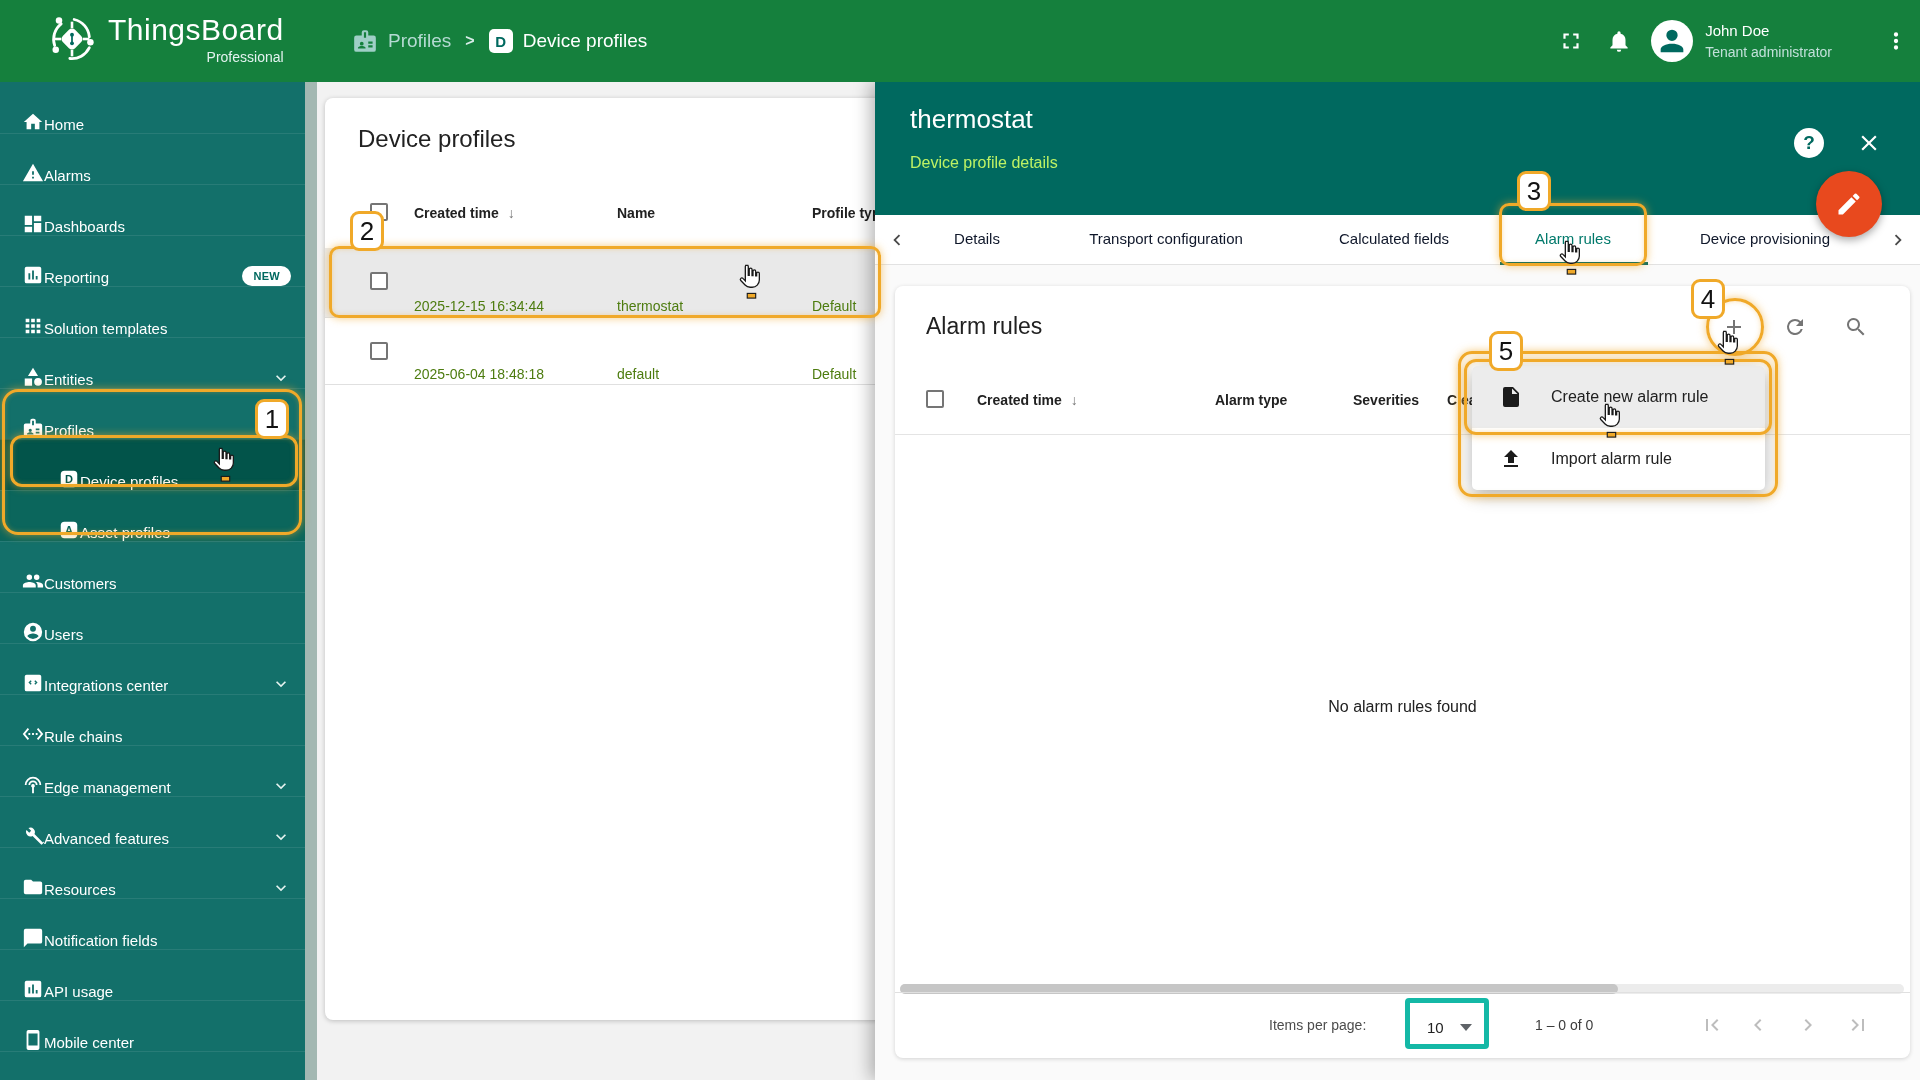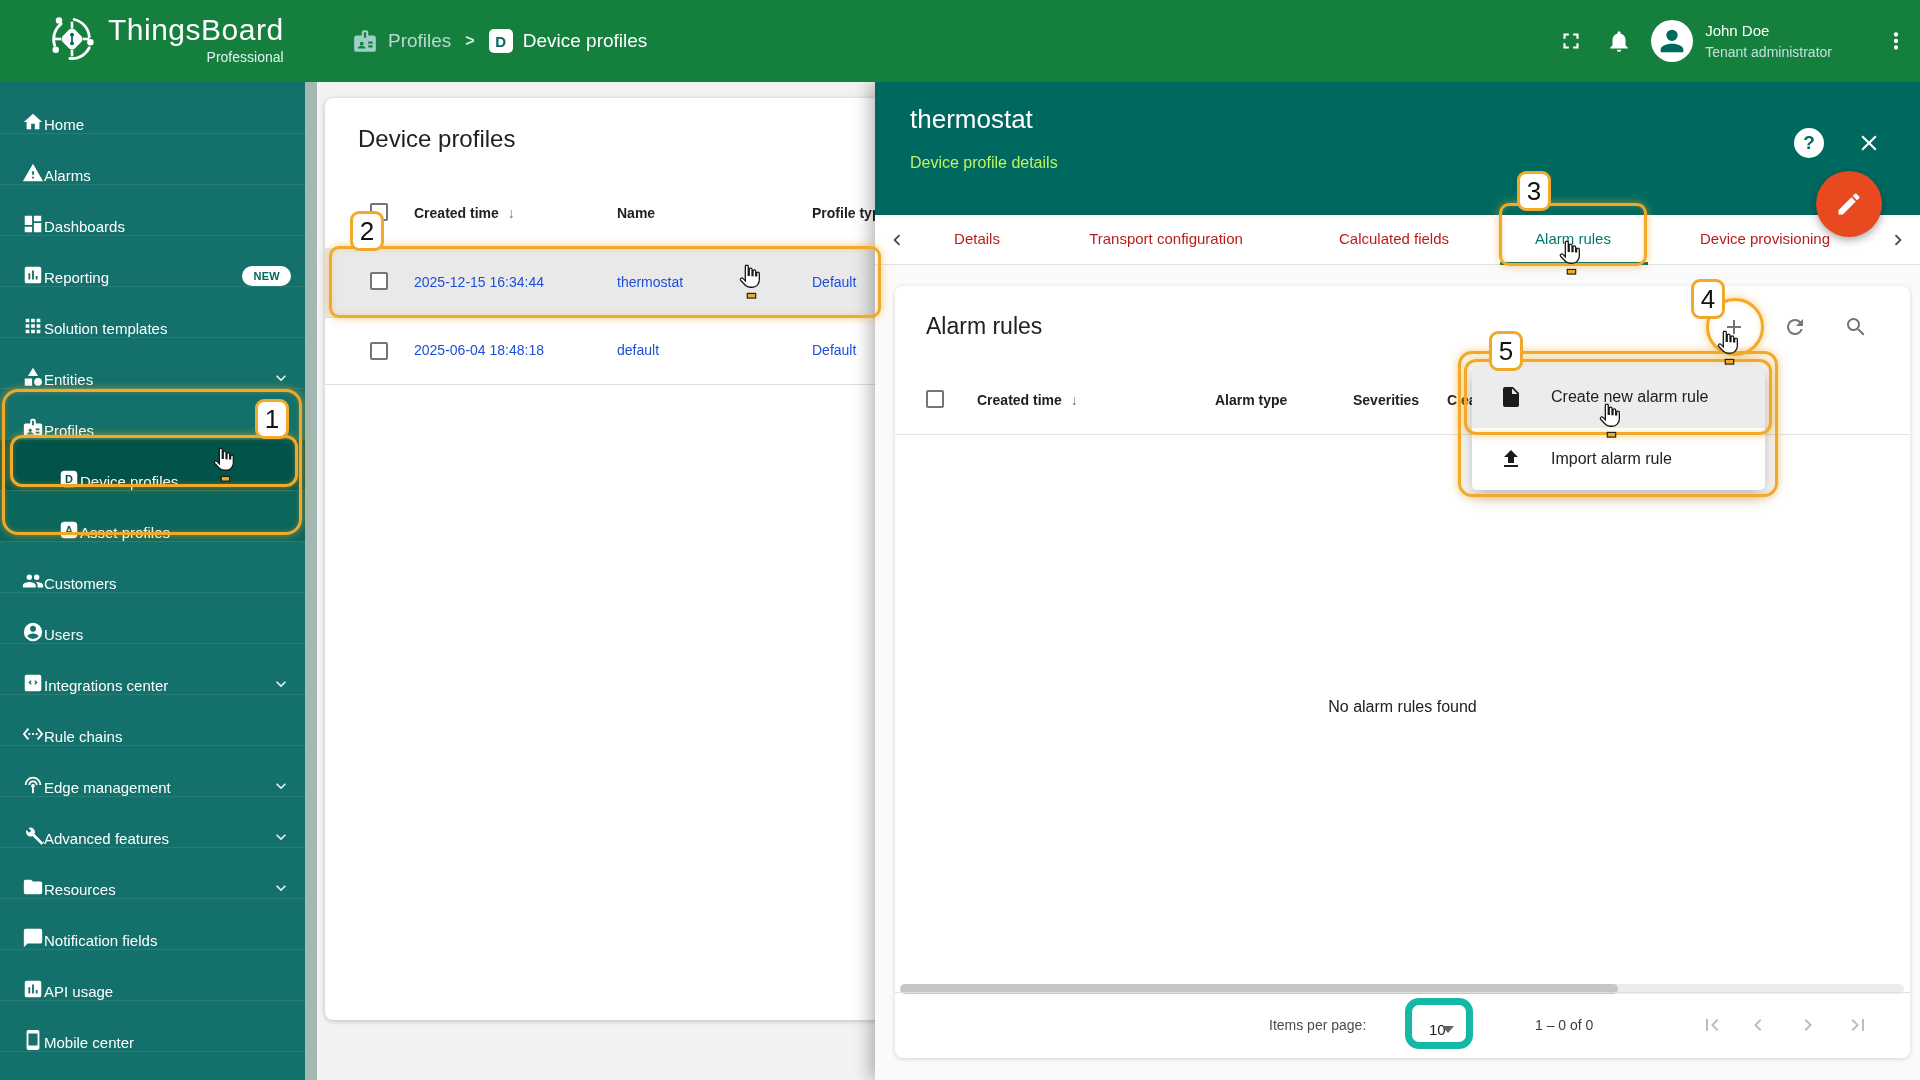--- a/index.html
+++ b/index.html
@@ -45,52 +45,52 @@
   .main-title { position:absolute; left:33px; top:27px; font-size:24px; color:#212121; font-weight:400; }
   .cb { width:18px; height:18px; border:2px solid #757575; border-radius:2px; background:#fff; }
   .mt-header { position:absolute; left:0; top:97px; right:0; height:43px; }
   .mt-header .cb { position:absolute; left:45px; top:8px; }
   .th { position:absolute; top:10px; font-size:14px; font-weight:bold; color:#212121; white-space:nowrap; }
   .sort-arrow { color:#757575; font-weight:bold; margin-left:9px; font-size:14px; }
   .mt-row { position:absolute; left:0; right:0; }
   .row1 { top:150px; height:70px; background:#e9e9e9; border-bottom:1px solid #dedede; }
   .row2 { top:220px; height:67px; border-bottom:1px solid #e0e0e0; }
   .mt-row .cb { position:absolute; left:45px; top:24px; }
-  .td { position:absolute; font-size:14px; color:#1d4ed8; white-space:nowrap; }
+  .td { position:absolute; font-size:14px; color:#4d7c0f; white-space:nowrap;margin-top:24px; }
   .row1 .td { top:26px; } .row2 .td { top:24px; }
 
   
   .drawer { position:absolute; left:875px; top:82px; width:1045px; height:998px; background:#fafafa; z-index:10; box-shadow:-5px 0 16px rgba(0,0,0,.28); }
   .d-header { position:absolute; left:0; top:0; width:100%; height:133px; background:#00695f; color:#fff; }
   .d-title { position:absolute; left:35px; top:22px; font-size:26px; font-weight:400; }
   .d-sub { position:absolute; left:35px; top:72px; font-size:16px; color:#bef264; }
   .help-circle { position:absolute; left:919px; top:46px; width:30px; height:30px; background:#fff; border-radius:50%; color:#00695f; font-weight:bold; font-size:19px; display:flex; align-items:center; justify-content:center; cursor:pointer; }
   .d-close { position:absolute; left:981px; top:48px; width:26px; height:26px; fill:#fff; cursor:pointer; }
   .tabbar { position:absolute; left:0; top:133px; width:100%; height:50px; background:#fff; border-bottom:1px solid #e2e2e2; }
-  .tab { position:absolute; top:15px; transform:translateX(-50%); font-size:15px; font-weight:500; color:#b91c1c; white-space:nowrap; cursor:pointer; }
+  .tab { position:absolute; top:15px; transform:translateX(-50%); font-size:15px; font-weight:500; color:#0f172a; white-space:nowrap; cursor:pointer; }
   .tab-active { color:#00796b; }
   .tab-underline { position:absolute; left:625px; top:47px; width:148px; height:3px; background:#00695f; }
   .tab-scroll { position:absolute; top:14px; width:22px; height:22px; fill:#4a4a4a; cursor:pointer; }
 
   .fab { position:absolute; left:1816px; top:171px; width:66px; height:66px; border-radius:50%; background:#e8491e; box-shadow:0 3px 8px rgba(0,0,0,.35); display:flex; align-items:center; justify-content:center; z-index:14; cursor:pointer; }
   .fab svg { width:28px; height:28px; fill:#fff; }
 
   
   .alarm-card { position:absolute; left:20px; top:204px; width:1015px; height:772px; background:#fff; border-radius:8px; box-shadow:0 1px 4px rgba(0,0,0,.16); }
   .ac-title { position:absolute; left:31px; top:27px; font-size:23px; color:#212121; }
   .ac-iconbtn { position:absolute; top:29px; width:24px; height:24px; fill:#757575; cursor:pointer; }
   .ac-head .cb { position:absolute; left:31px; top:104px; }
   .ac-th { position:absolute; top:106px; font-size:14px; font-weight:bold; color:#212121; white-space:nowrap; }
   .ac-divider { position:absolute; left:0; right:0; top:148px; height:1px; background:#e4e4e4; }
   .ac-empty { position:absolute; left:0; right:0; top:412px; text-align:center; font-size:16px; font-weight:500; color:#212121; }
   .hscroll-track { position:absolute; left:5px; top:698px; width:1004px; height:10px; background:#ececec; border-radius:5px; }
   .hscroll-thumb { position:absolute; left:0; top:0; width:718px; height:10px; background:#c6c6c6; border-radius:5px; }
   .pag-divider { position:absolute; left:0; right:0; top:706px; height:1px; background:#e0e0e0; }
   .pag-label { position:absolute; left:374px; top:731px; font-size:14px; color:#4c4c4c; }
-  .pag-select { position:absolute; left:510px; top:712px; width:68px; height:51px; border:7px solid #14b8a6; border-radius:14px; cursor:pointer; }
+  .pag-select { position:absolute; left:510px; top:712px; width:84px; height:51px; border:5px solid #14b8a6; border-radius:4px; cursor:pointer; }
   .pag-select-val { position:absolute; left:17px; top:16px; font-size:15px; color:#212121; }
   .pag-select-arrow { position:absolute; right:12px; top:21px; width:0; height:0; border-left:6px solid transparent; border-right:6px solid transparent; border-top:7px solid #5f6368; }
   .pag-range { position:absolute; left:640px; top:731px; font-size:14px; color:#3c3c3c; white-space:nowrap; }
   .pag-nav { position:absolute; top:727px; width:24px; height:24px; fill:#bdbdbd; cursor:pointer; }
 
   
   .menu { position:absolute; left:1472px; top:366px; width:293px; height:124px; background:#fff; border-radius:5px; box-shadow:0 5px 18px rgba(0,0,0,.3); z-index:30; }
   .menu-item { height:62px; display:flex; align-items:center; gap:28px; padding:0 27px; font-size:16px; color:#212121; cursor:pointer; white-space:nowrap; }
   .menu-item svg { width:24px; height:24px; fill:#1b1b1b; flex:0 0 24px; }
   .mi-hover { background:#ececec; border-radius:5px 5px 0 0; }

